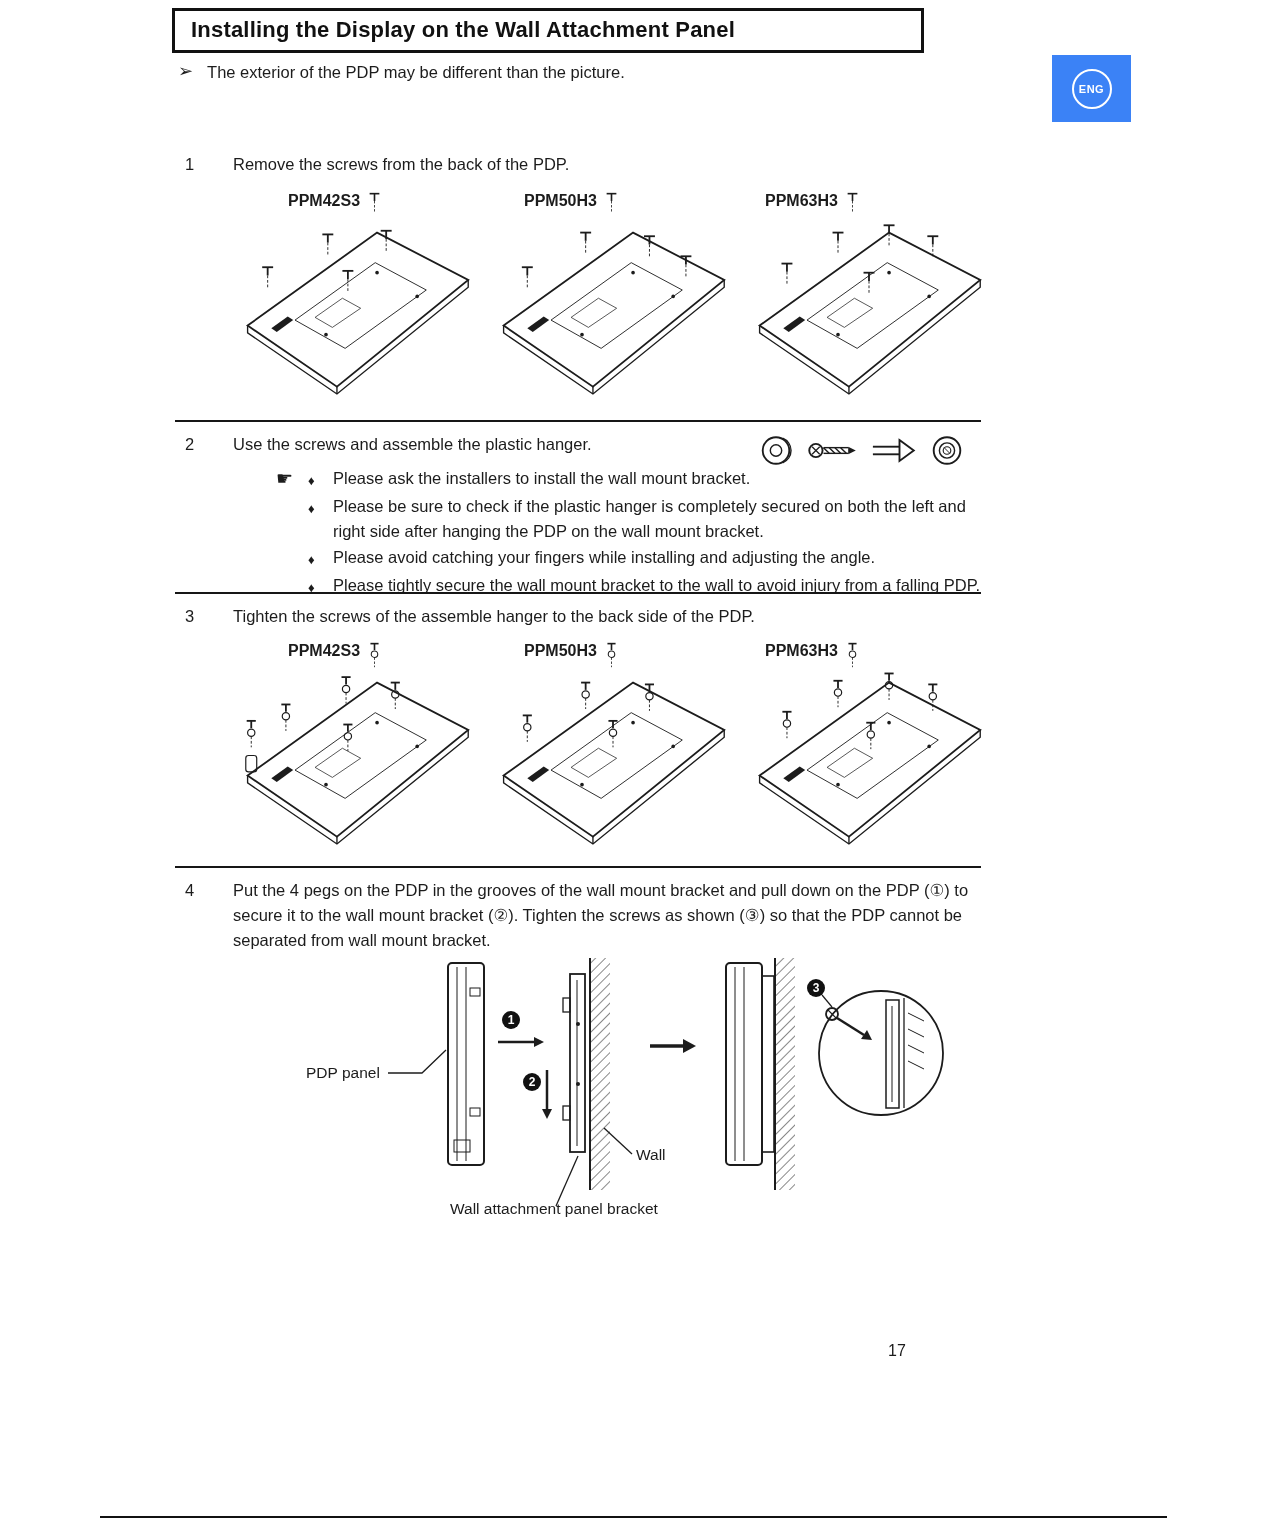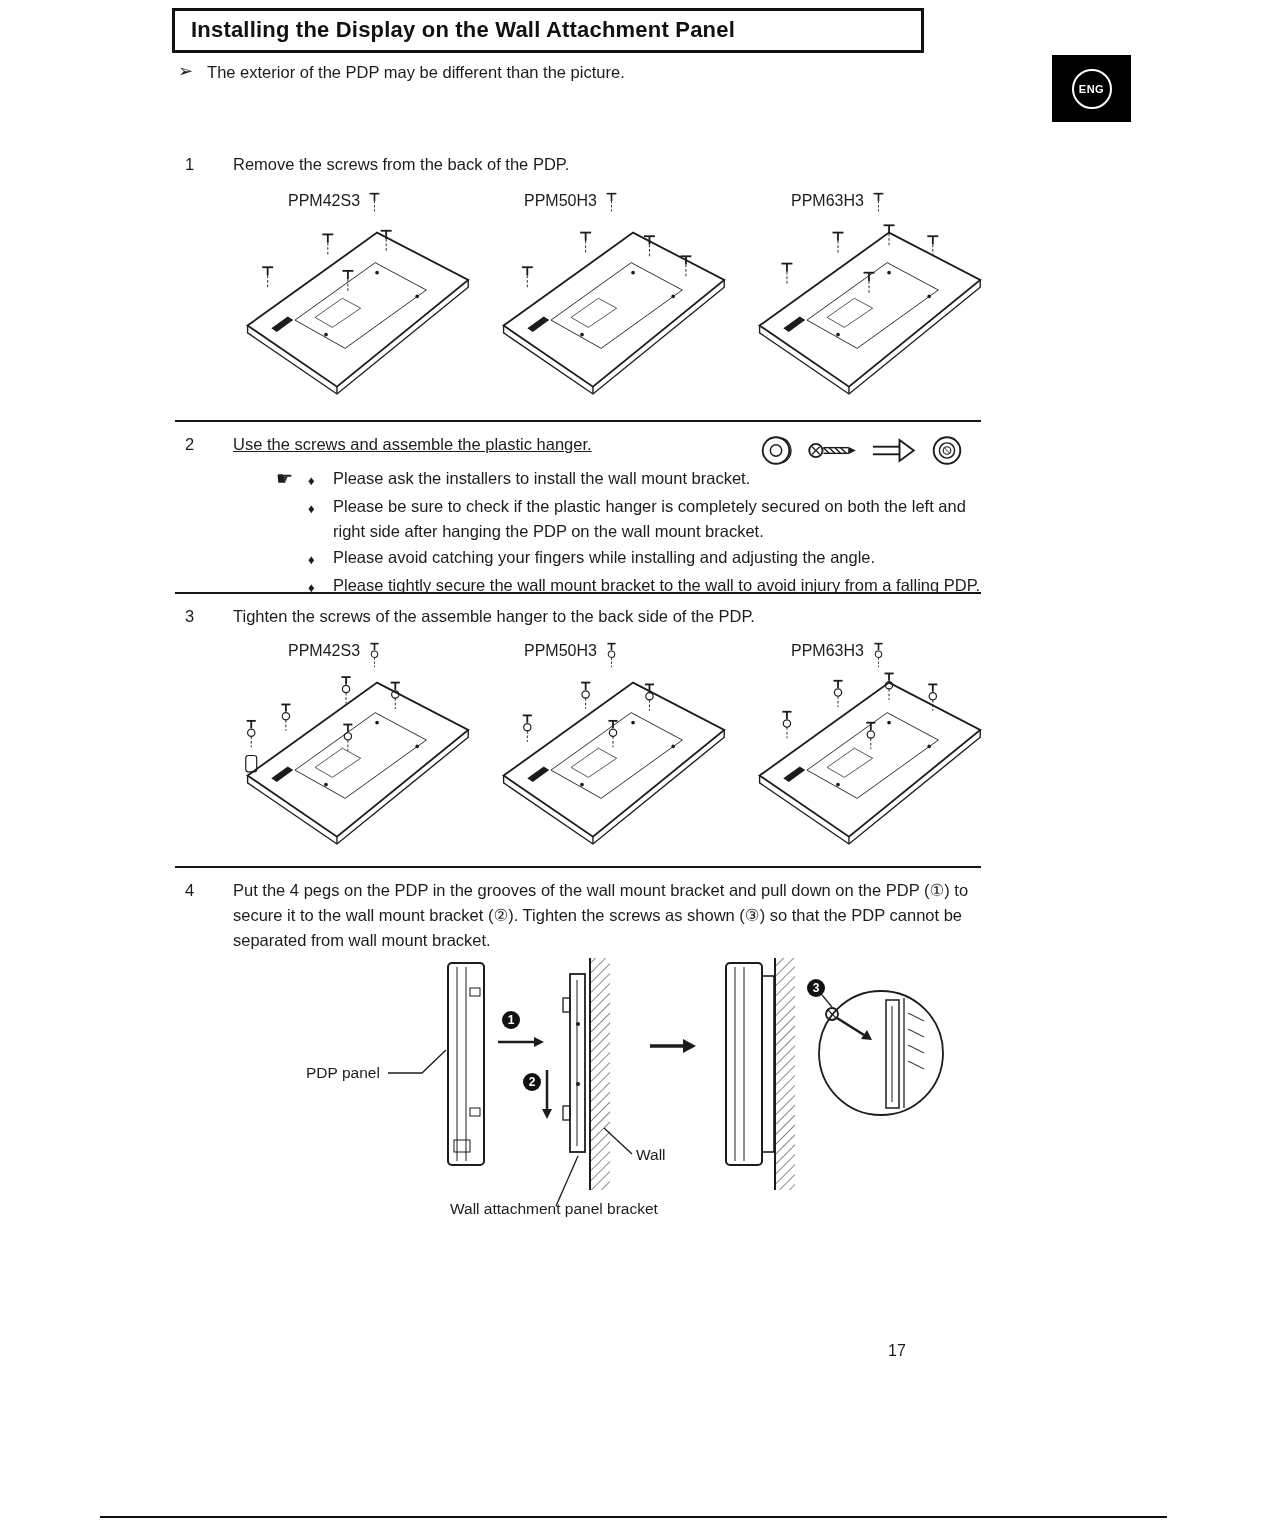--- a/index.html
+++ b/index.html
@@ -8,38 +8,38 @@
     position:relative; width:1167px; height:1528px; background:#fff;
     font-family:"Liberation Sans", sans-serif; color:#1c1c1c; overflow:hidden;
   }
   .title-box {
     position:absolute; left:172px; top:8px; width:752px;
     border:3px solid #111; padding:6px 16px 7px 16px; background:#fff;
   }
   .title-box h1 { font-size:22px; font-weight:700; letter-spacing:0.2px; color:#111; }
   .eng-badge {
     position:absolute; left:1052px; top:55px; width:79px; height:67px;
-    background:#000000; display:flex; align-items:center; justify-content:center;
+    background:#3b82f6; display:flex; align-items:center; justify-content:center;
   }
   .eng-circle {
     width:40px; height:40px; border:2px solid #fff; border-radius:50%;
     color:#fff; font-size:11px; font-weight:700;
     display:flex; align-items:center; justify-content:center; letter-spacing:0.5px;
   }
   .note { position:absolute; left:178px; top:60px; display:flex; gap:14px; }
   .note-arrow { font-size:18px; line-height:22px; }
   .note-text { font-size:16.5px; line-height:24px; }
   .step { position:absolute; display:flex; font-size:16.5px; line-height:25px; }
   .step .num { width:48px; flex:none; }
   .step .txt { max-width:760px; }
   .figs { position:absolute; display:flex; gap:6px; }
   .fig { width:250px; }
-  .fig-label { display:flex; align-items:flex-start; gap:8px; margin-left:56px; font-size:16px; height:26px; }
+  .fig-label { display:flex; align-items:flex-start; gap:8px; margin-left:56px; font-size:16px; height:26px;font-weight:bold; }
   .fig-label.f2 { margin-left:36px; }
-  .fig-label.f3 { margin-left:47px; }
+  .fig-label.f3 { margin-left:21px; }
   .fig svg.panel { width:250px; height:196px; display:block; }
   .rule { position:absolute; height:0; border-top:2px solid #161616; width:806px; left:175px; }
   .hw-icon { position:absolute; left:572px; top:-10px; }
   .cautions { position:absolute; left:308px; top:466px; width:692px; }
   .caution-row { display:flex; font-size:16.5px; line-height:25px; margin-bottom:1px; position:relative; }
   .diamond { width:25px; flex:none; font-size:13px; padding-top:2px; }
   .hand { position:absolute; left:-32px; top:0px; font-size:19px; }
   .figure4 { position:absolute; left:298px; top:958px; width:690px; height:292px; }
   .svg-label { font-size:15.5px; fill:#1c1c1c; font-family:"Liberation Sans", sans-serif; }
   .marker-num { font-size:12px; font-weight:700; fill:#ffffff; font-family:"Liberation Sans", sans-serif; }
@@ -145,21 +145,21 @@
         <use href="#screw-t" transform="translate(200,20)"></use>
         <use href="#screw-t" transform="translate(130,60)"></use>
       </svg>
     </div>
   </div>
 
   <div class="rule" style="top:420px;"></div>
 
   <div class="step" style="left:185px; top:432px; width:800px;">
     <span class="num">2</span>
-    <span class="txt" style="max-width:470px;text-decoration:underline;">Use the screws and assemble the plastic hanger.</span>
+    <span class="txt" style="max-width:470px;">Use the screws and assemble the plastic hanger.</span>
     <svg class="hw-icon" viewBox="0 0 240 60" width="228" height="57">
       <circle cx="20" cy="30" r="14" class="stroke" stroke-width="2"></circle>
       <circle cx="20" cy="30" r="6" class="stroke" stroke-width="1.5"></circle>
       <path d="M27,17 a14,14 0 0 1 0,26" class="stroke" stroke-width="1.5"></path>
       <circle cx="62" cy="30" r="7" class="stroke" stroke-width="2"></circle>
       <line x1="58" y1="26" x2="66" y2="34" class="stroke" stroke-width="1.3"></line>
       <line x1="58" y1="34" x2="66" y2="26" class="stroke" stroke-width="1.3"></line>
       <path d="M70,27 l6,6 m0,-6 l6,6 m0,-6 l6,6 m0,-6 l6,6" class="stroke" stroke-width="1.5"></path>
       <line x1="70" y1="27" x2="96" y2="27" class="stroke" stroke-width="1.5"></line>
       <line x1="70" y1="33" x2="96" y2="33" class="stroke" stroke-width="1.5"></line>

